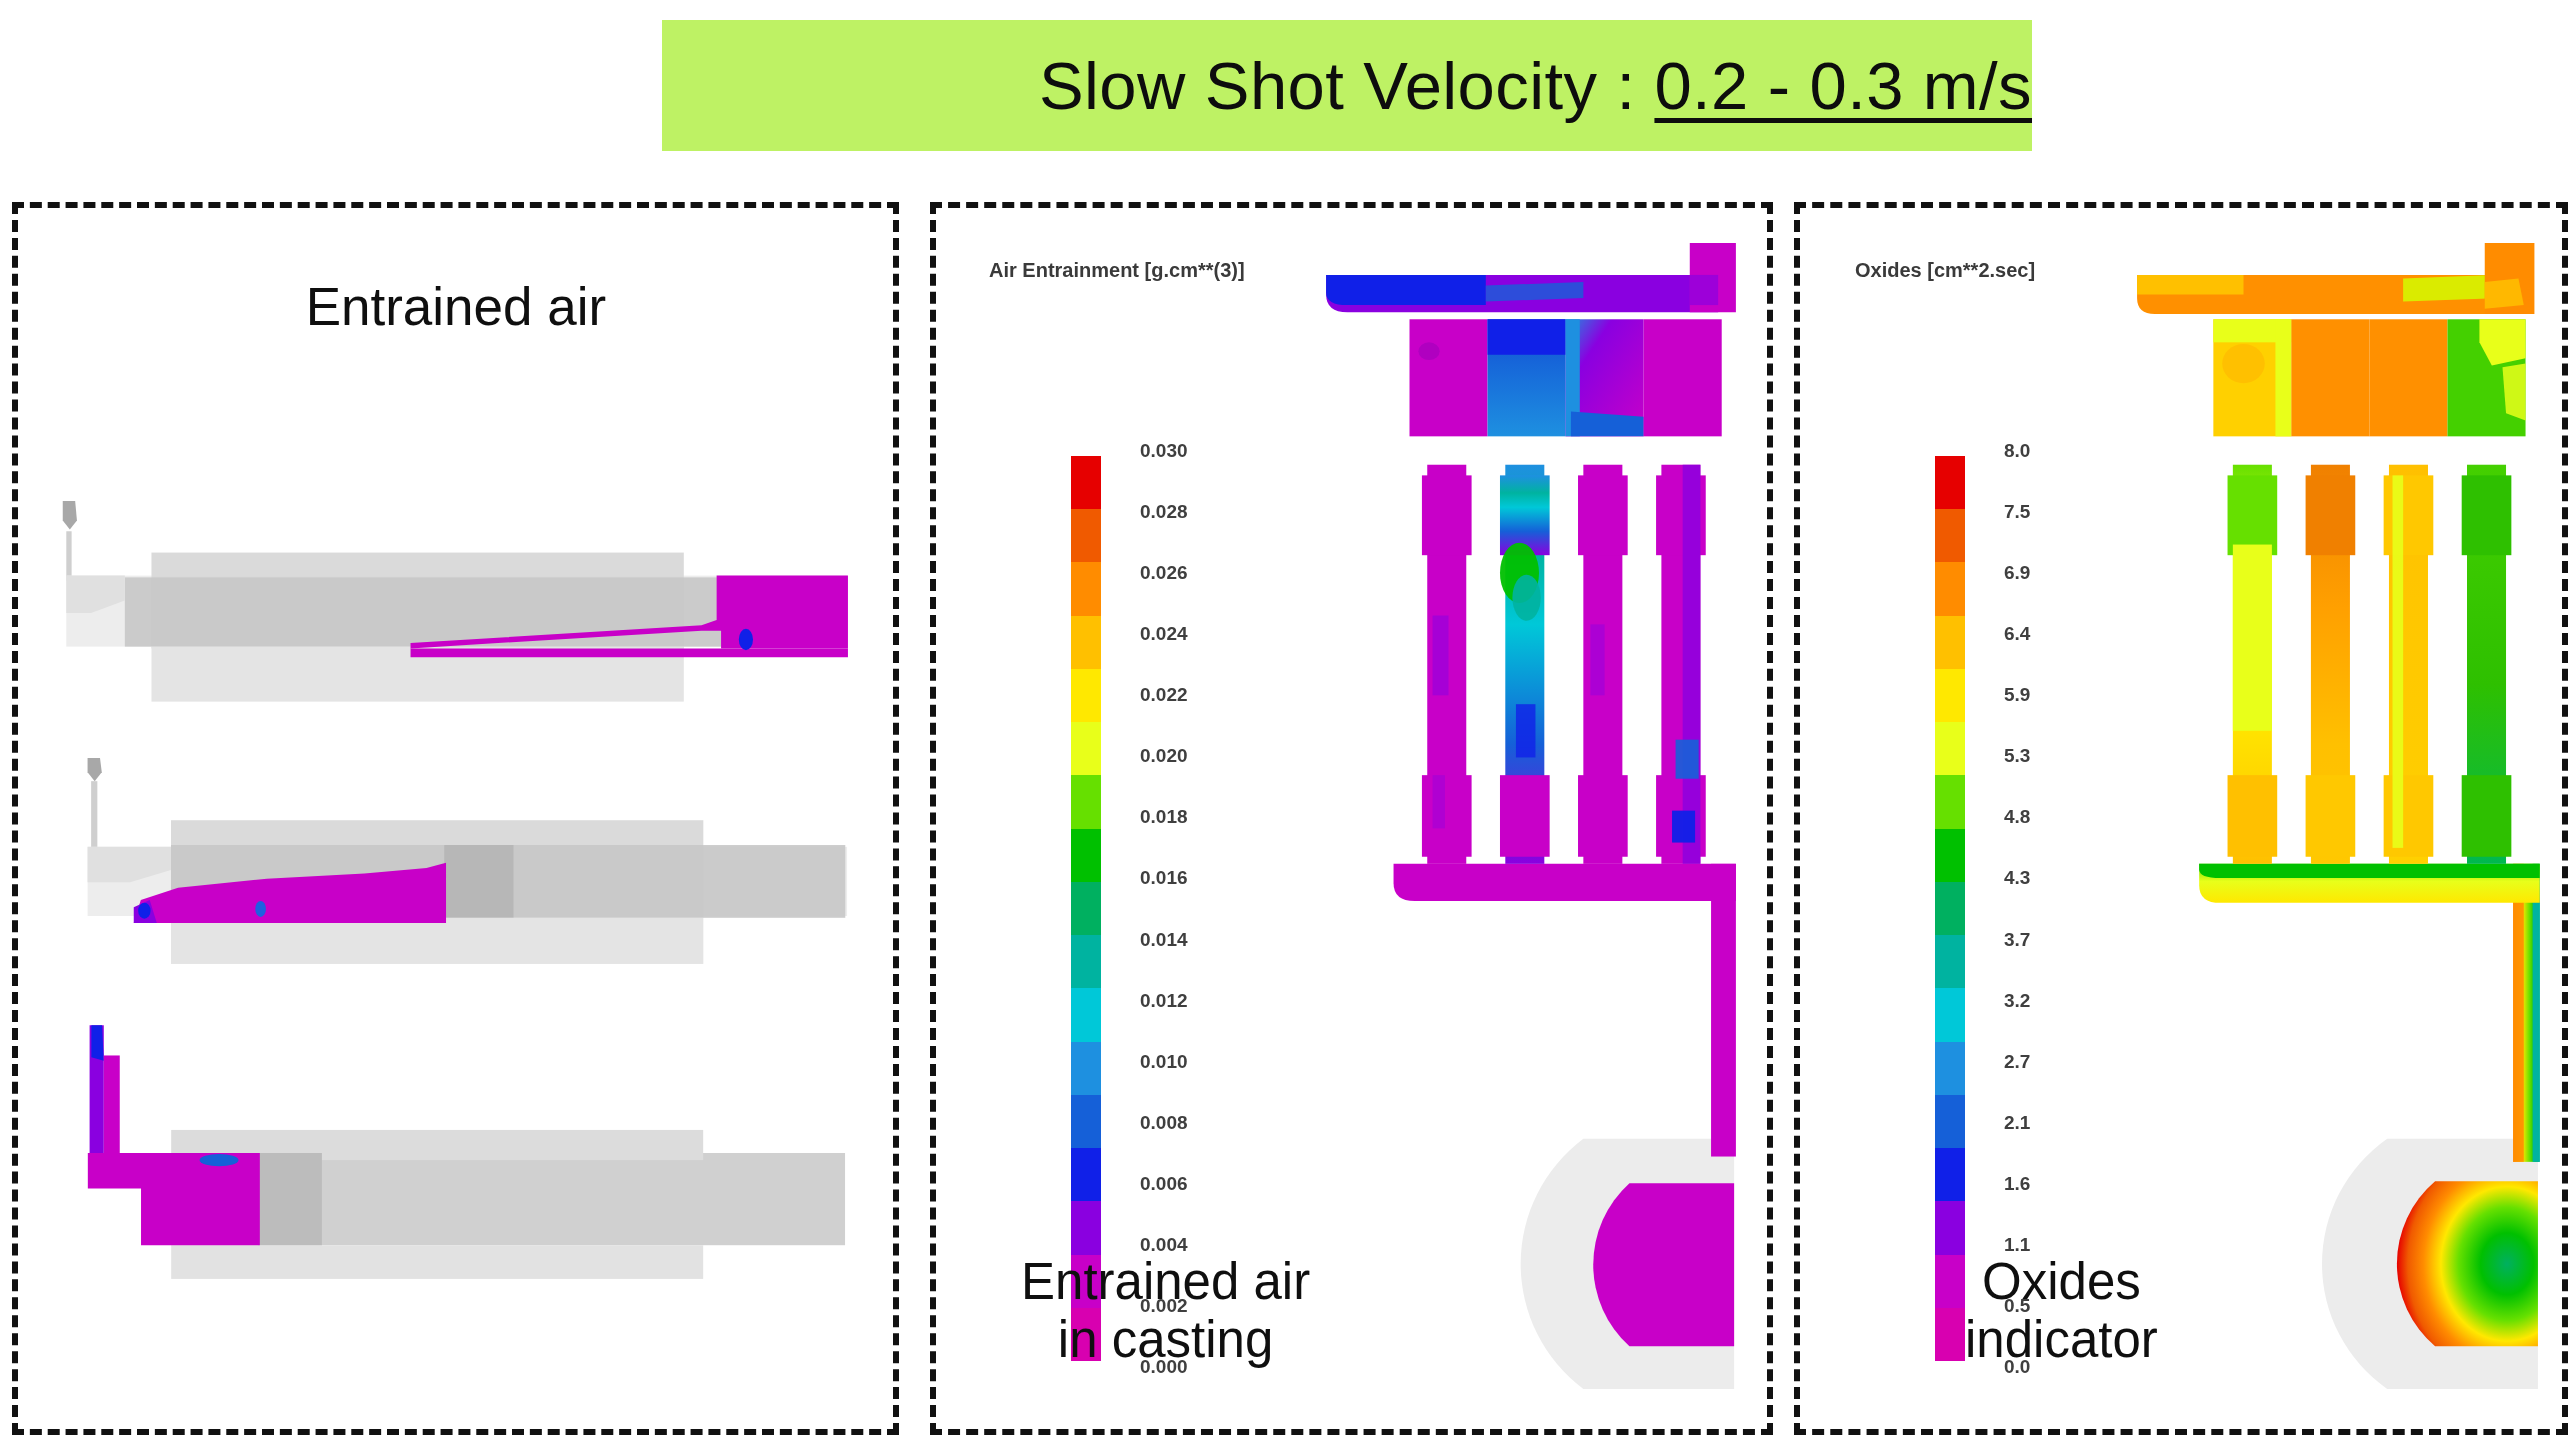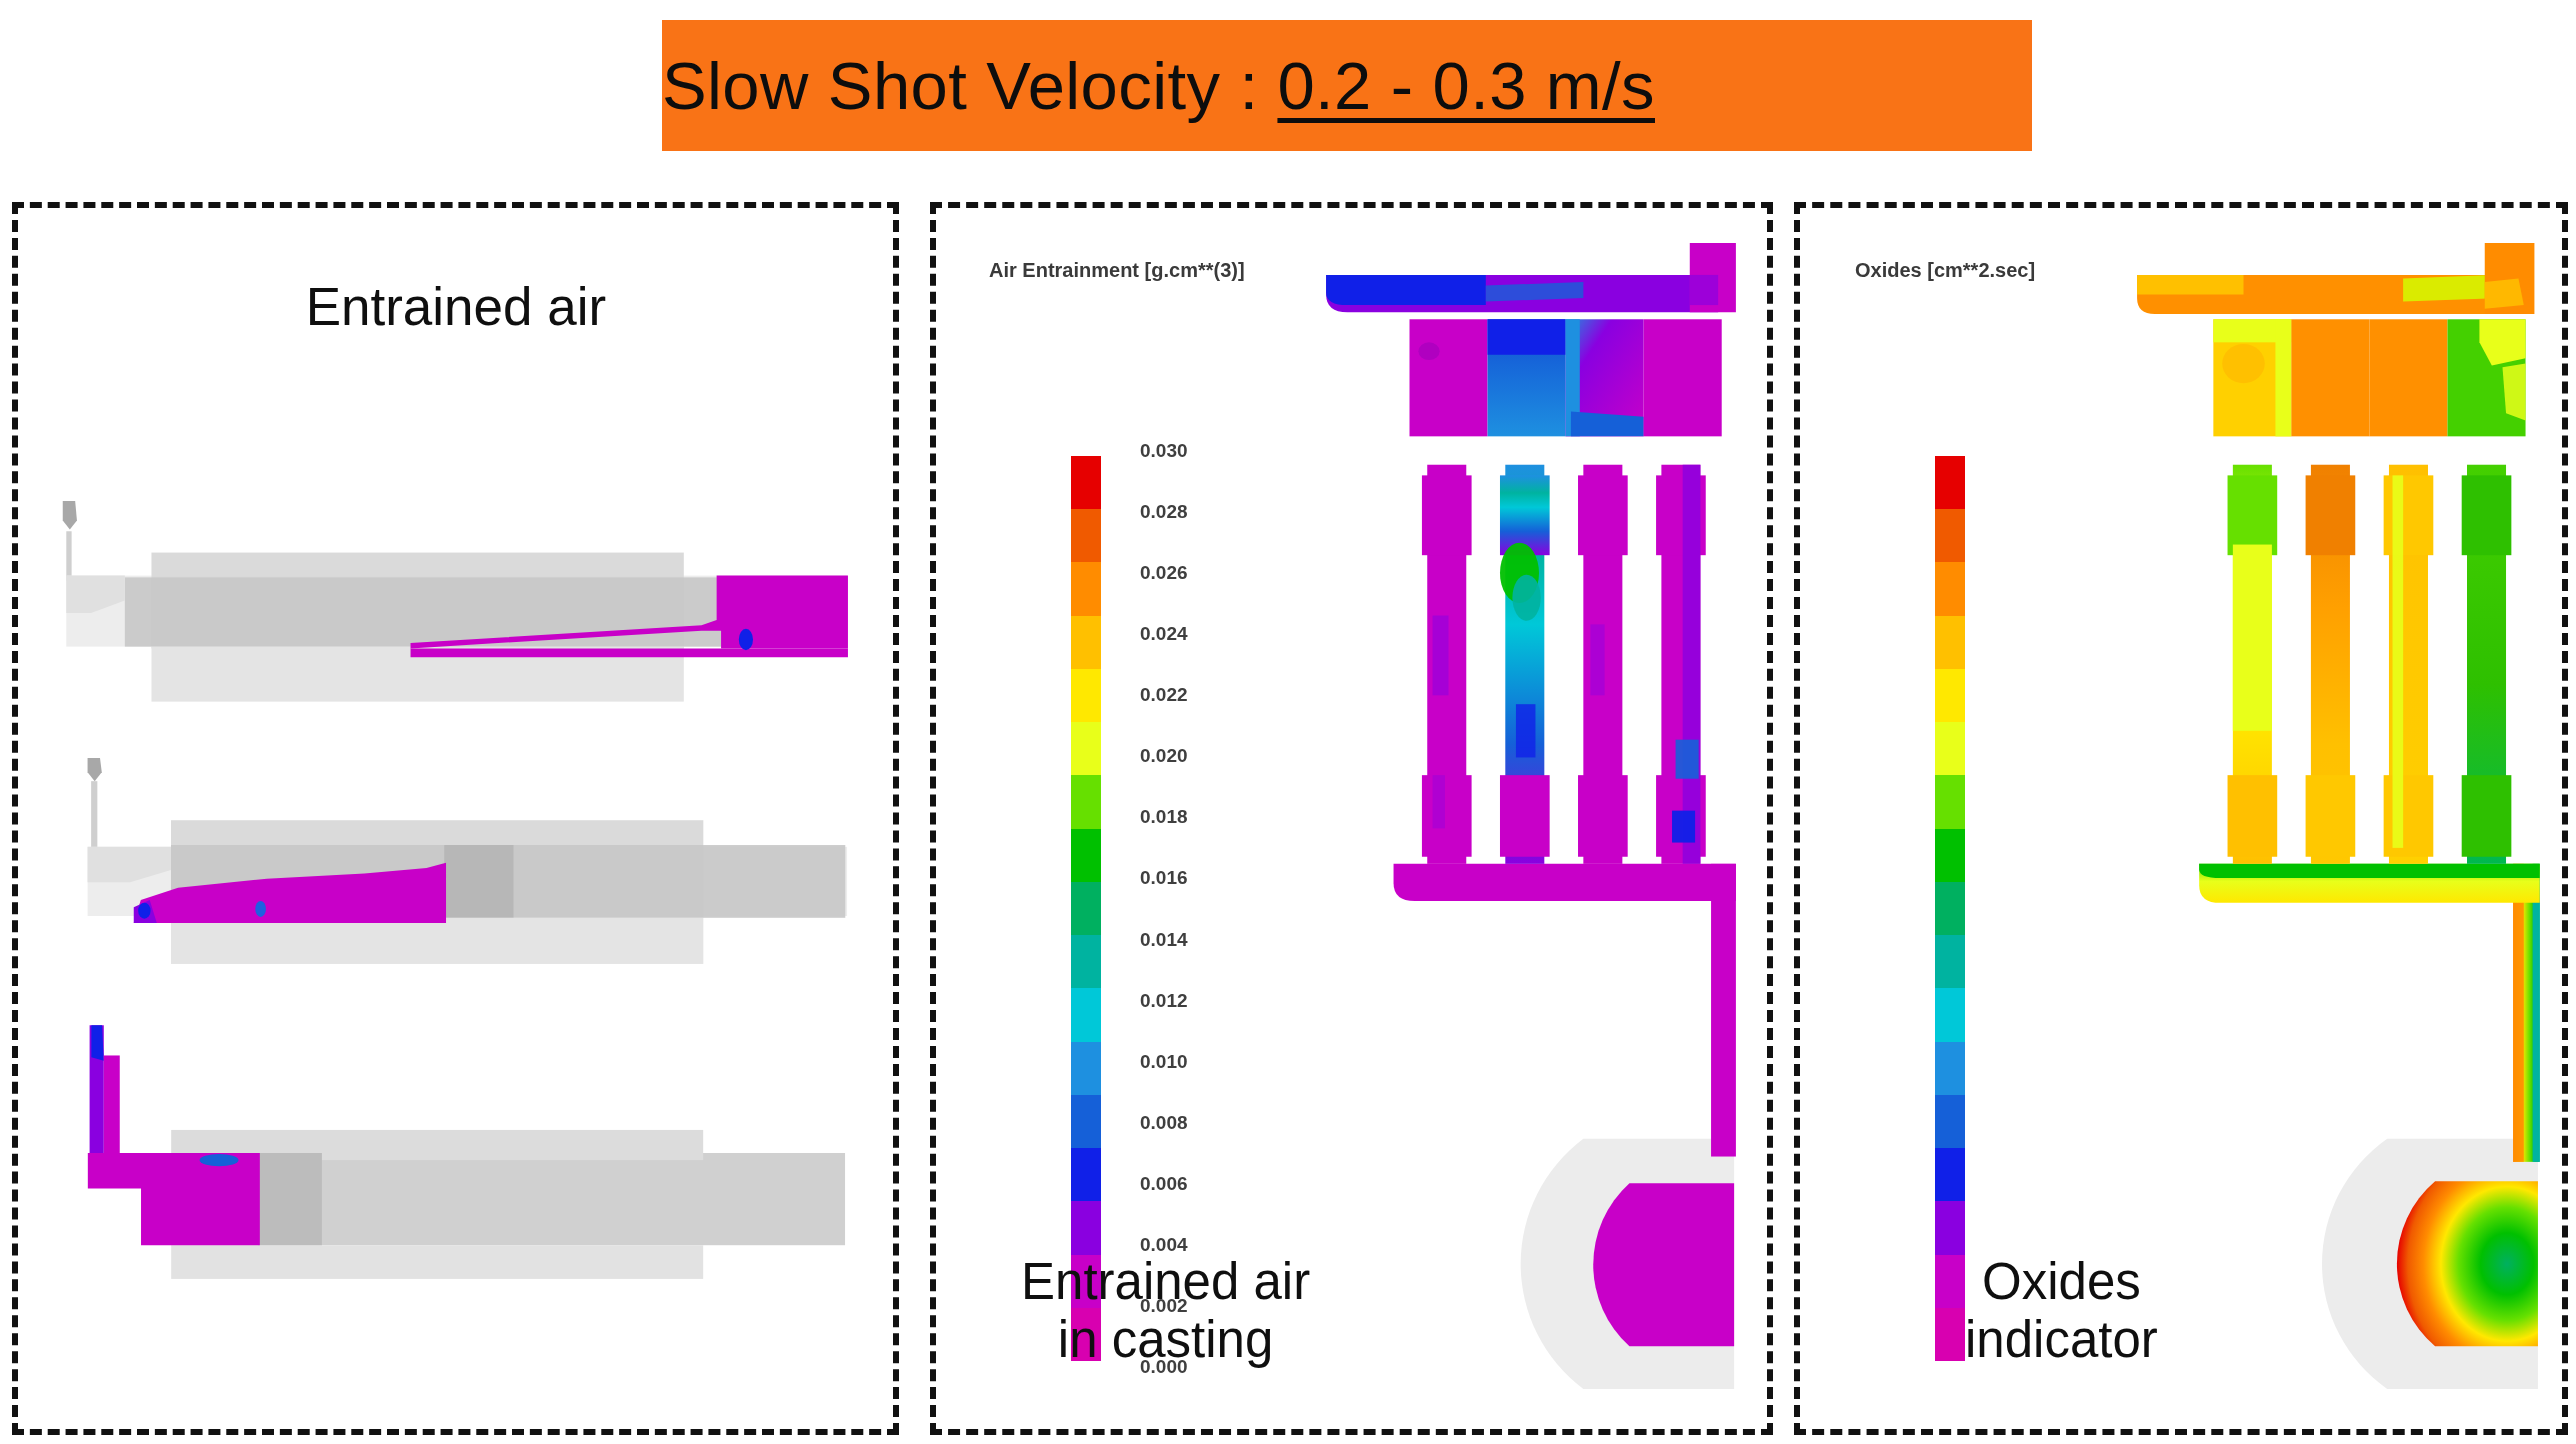--- a/index.html
+++ b/index.html
@@ -18,24 +18,24 @@
     background: #ffffff;
   }
 
   
   #title-banner {
     position: absolute;
     left: 662px;
     top: 19.5px;
     width: 1370px;
     height: 131px;
-    background: #f97316;
+    background: #bef264;
     display: flex;
     align-items: center;
-    justify-content: flex-start;
+    justify-content: flex-end;
   }
   #title-text {
     font-size: 67px;
     color: #0d0d0d;
     font-weight: 400;
     letter-spacing: 0.4px;
     white-space: nowrap;
     font-family: "Liberation Sans", sans-serif;
   }
   #title-text .value {
@@ -350,20 +350,38 @@
         <div class="band" style="background:#00b3a0"></div>
         <div class="band" style="background:#00c8d8"></div>
         <div class="band" style="background:#1e90e0"></div>
         <div class="band" style="background:#1560d8"></div>
         <div class="band" style="background:#1020e8"></div>
         <div class="band" style="background:#8a00e0"></div>
         <div class="band" style="background:#c800c8"></div>
         <div class="band" style="background:#d800b0"></div>
       </div>
 
+      <div class="legend-ticks">
+        <div class="tick">8.0</div>
+        <div class="tick">7.5</div>
+        <div class="tick">6.9</div>
+        <div class="tick">6.4</div>
+        <div class="tick">5.9</div>
+        <div class="tick">5.3</div>
+        <div class="tick">4.8</div>
+        <div class="tick">4.3</div>
+        <div class="tick">3.7</div>
+        <div class="tick">3.2</div>
+        <div class="tick">2.7</div>
+        <div class="tick">2.1</div>
+        <div class="tick">1.6</div>
+        <div class="tick">1.1</div>
+        <div class="tick">0.5</div>
+        <div class="tick">0.0</div>
+      </div>
     </div>
 
     <div class="casting-plot" id="oxide-casting">
       <svg width="417" height="1153" viewBox="0 0 470 1300">
         <defs>
           <linearGradient id="oxRunner" x1="0" y1="0" x2="1" y2="0">
             <stop offset="0%" stop-color="#ff8c00"></stop>
             <stop offset="35%" stop-color="#ffe800"></stop>
             <stop offset="62%" stop-color="#66e000"></stop>
             <stop offset="85%" stop-color="#00c000"></stop>

